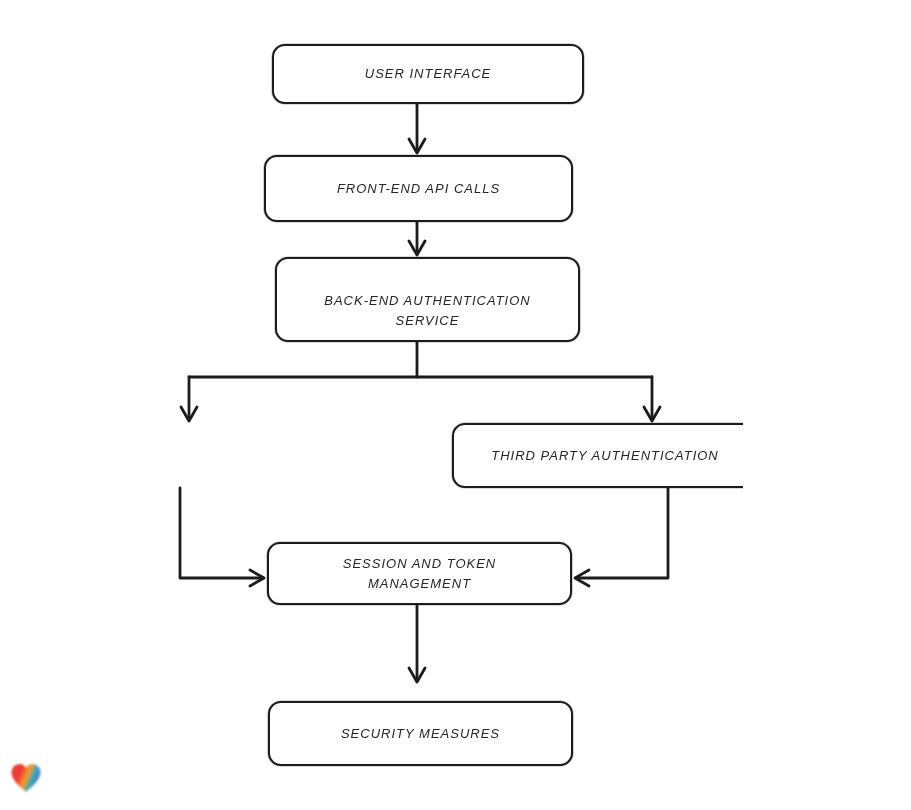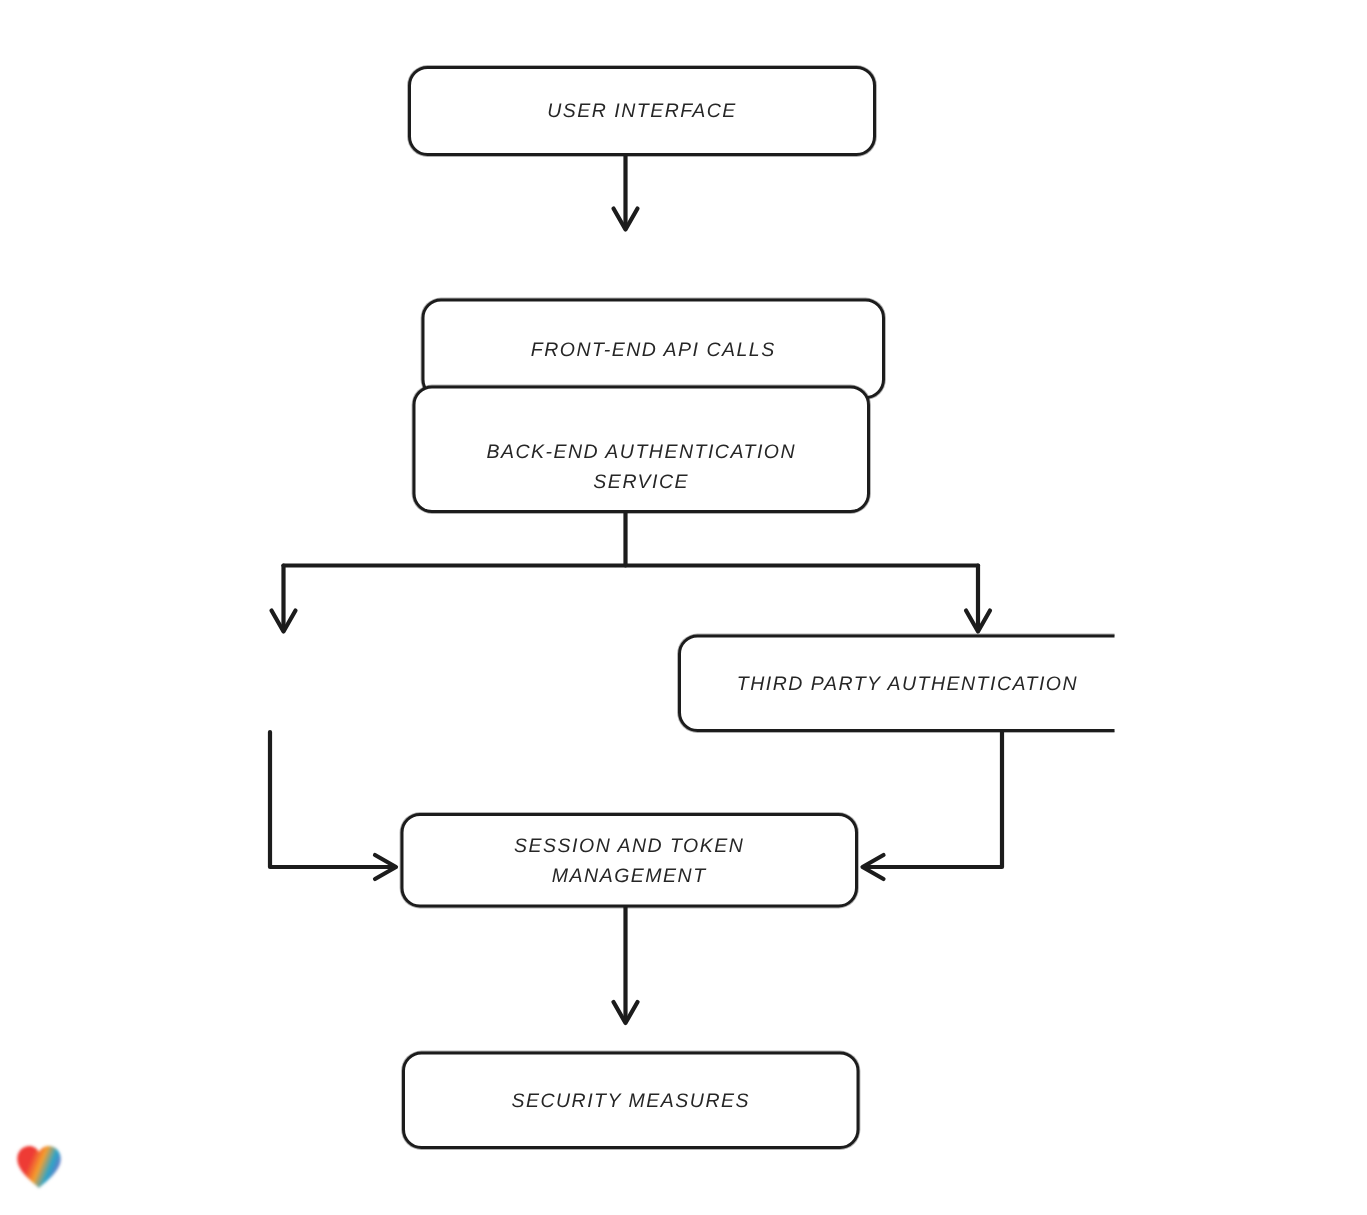--- a/index.html
+++ b/index.html
@@ -38,21 +38,21 @@
   .node .label {
     font-size: 13px;
     font-style: italic;
     font-weight: 500;
     letter-spacing: 1px;
     line-height: 20px;
     color: #262626;
     text-transform: uppercase;
   }
   .node-ui        { left: 272px; top:  44px; width: 312px; height: 60px; }
-  .node-api       { left: 281px; top: 155px; width: 309px; height: 67px; margin-top: 44px; }
+  .node-api       { left: 264px; top: 155px; width: 309px; height: 67px; }
   .node-auth      { left: 275px; top: 257px; width: 305px; height: 85px; }
   .node-db        { left:  65px; top: 423px; width: 307px; height: 65px; }
   .node-third     { left: 452px; top: 423px; width: 306px; height: 65px; }
   .node-session   { left: 267px; top: 542px; width: 305px; height: 63px; }
   .node-security  { left: 268px; top: 683px; width: 305px; height: 65px; margin-top: 18px; }
   .node-auth .label    { max-width: 255px; margin-top: 22px; }
   .node-session .label { max-width: 200px; }
   .watermark {
     position: absolute;
     left: 8px;

